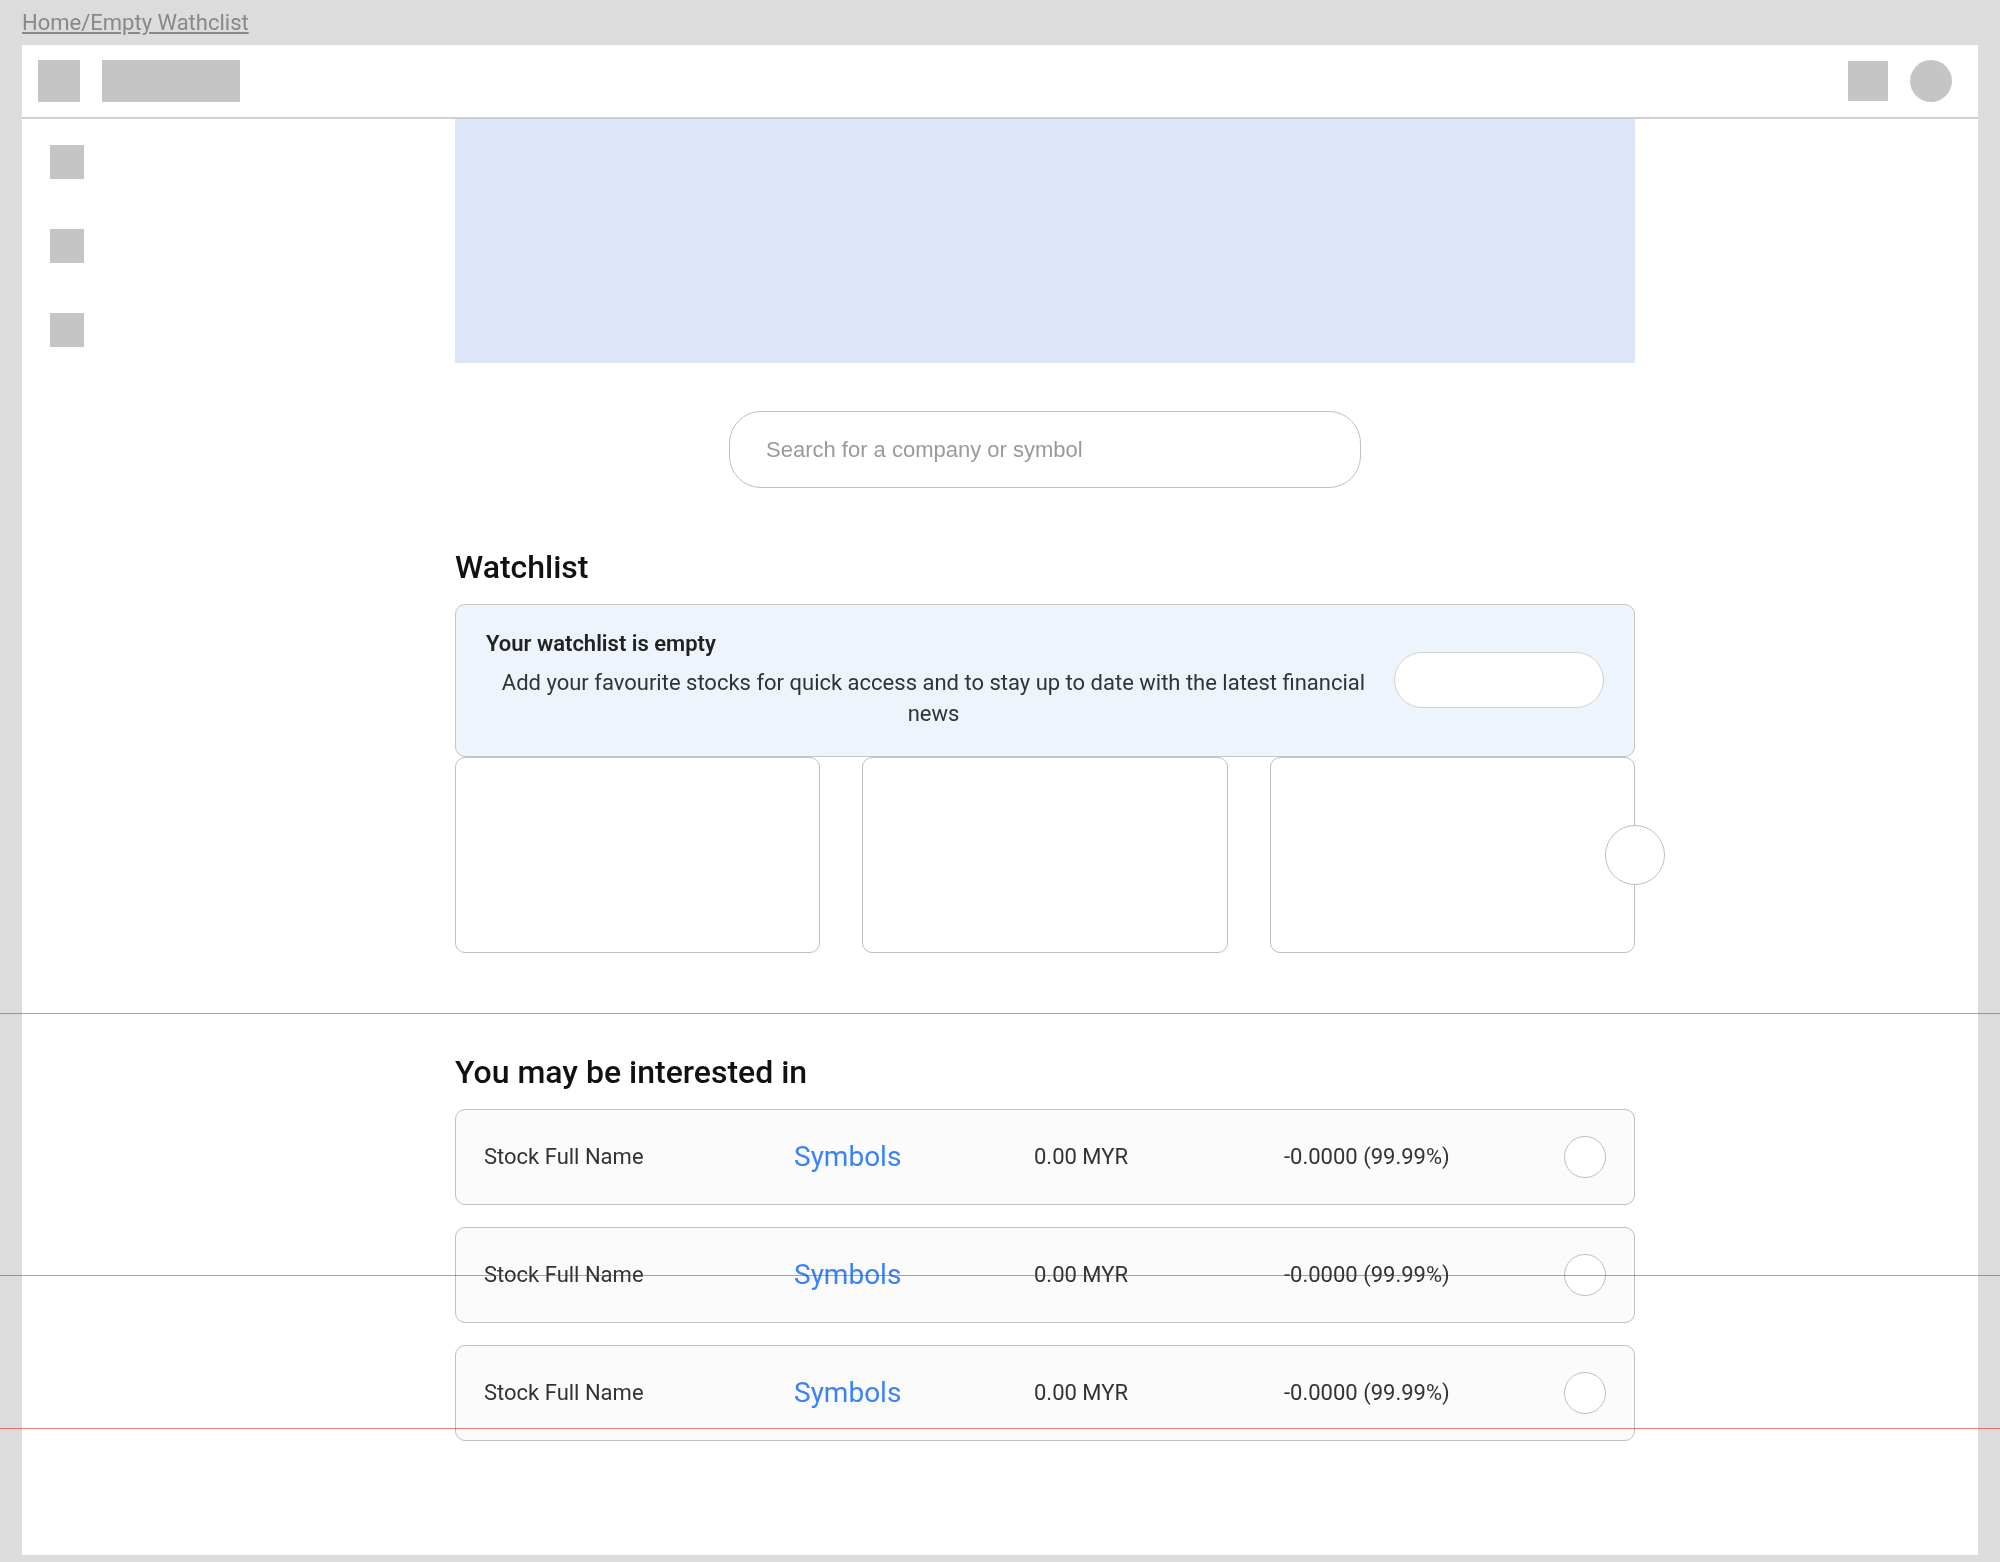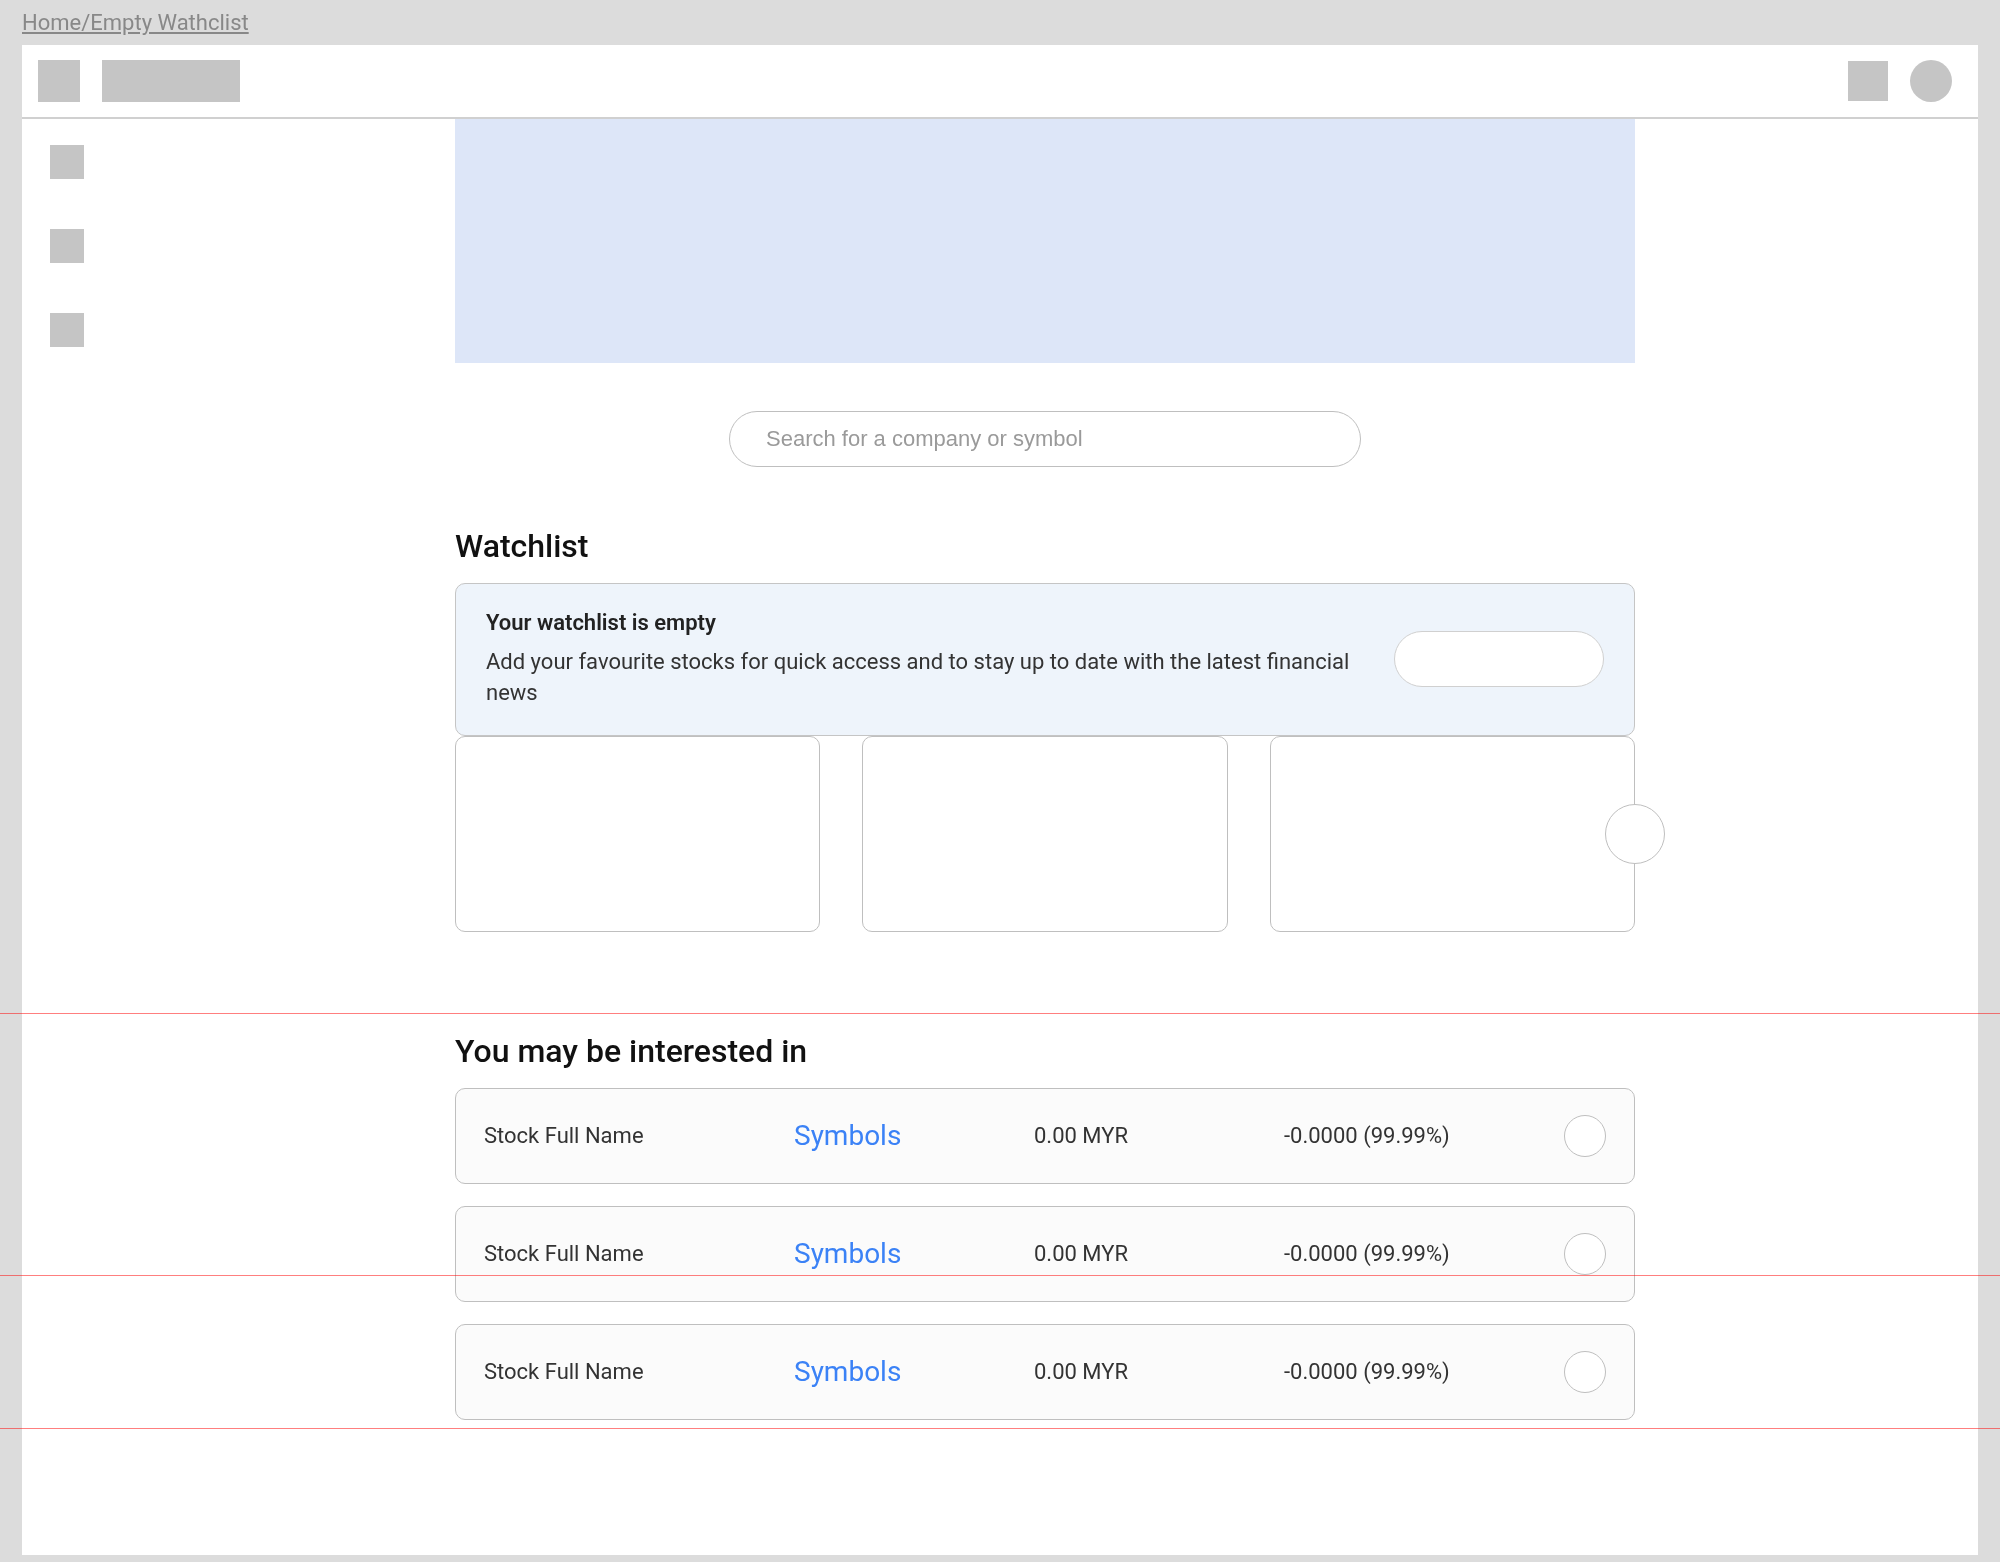--- a/index.html
+++ b/index.html
@@ -118,21 +118,21 @@
     }
     
     .search-container {
       display: flex;
       justify-content: center;
       margin-top: 48px;
     }
     
     .search-input {
       width: 632px;
-      height: 56px;
+      height: 77px;
       border: 1px solid #bfbfbf;
       border-radius: 32px;
       padding: 16px 36px;
       font-size: 22px;
       color: #333;
       outline: none;
     }
     
     .search-input::placeholder {
       color: #9a9a9a;
@@ -169,20 +169,21 @@
       font-size: 22px;
       font-weight: 600;
       color: #222;
       margin-bottom: 12px;
     }
     
     .empty-watchlist-desc {
       font-size: 22px;
       color: #333;
       line-height: 1.4;
+      text-align: center;
     }
     
     .empty-watchlist-button {
       width: 210px;
       height: 56px;
       background: #ffffff;
       border: 1px solid #d0d0d0;
       border-radius: 28px;
     }
     

